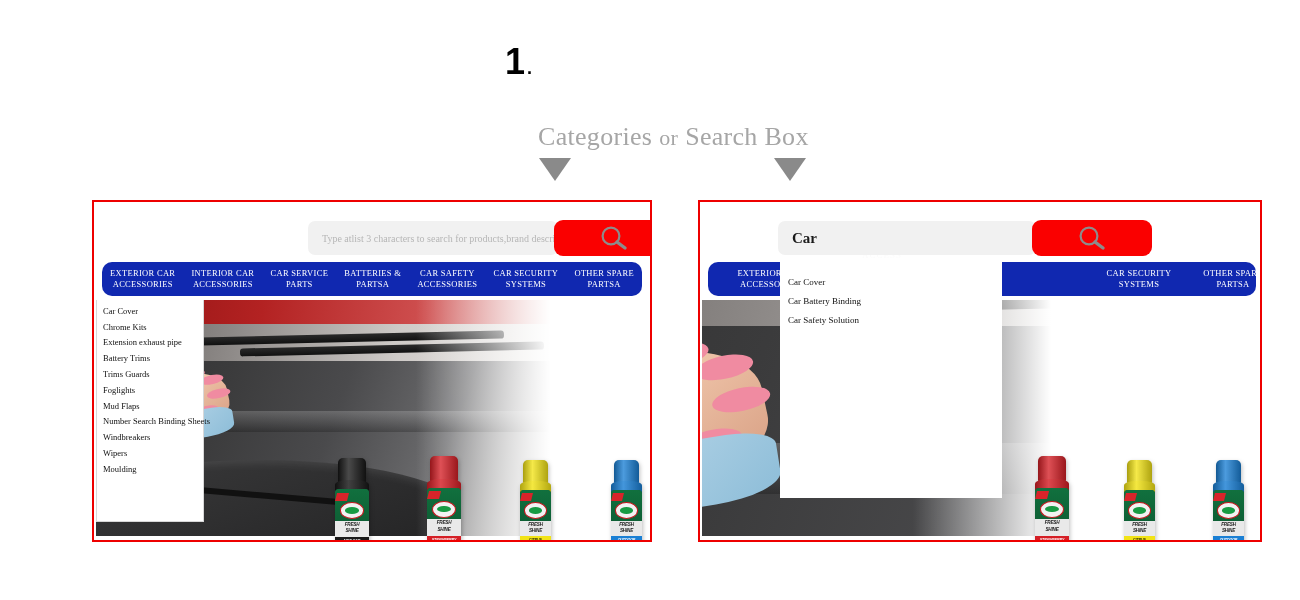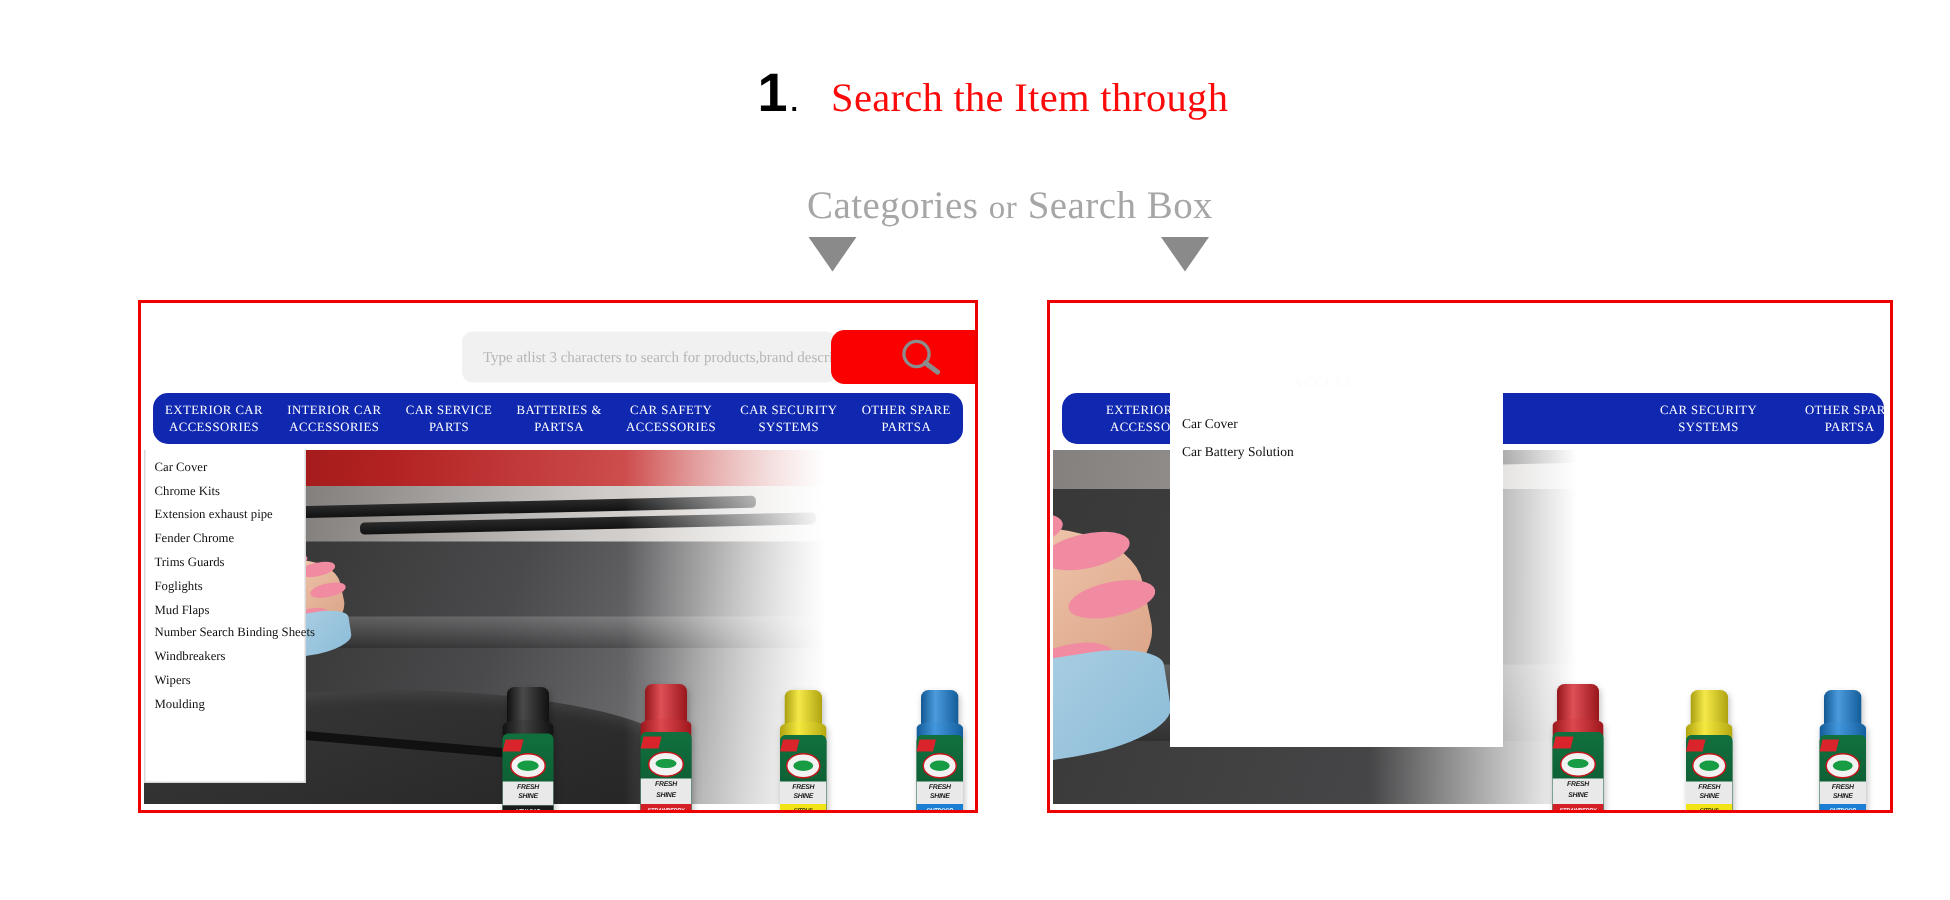--- a/index.html
+++ b/index.html
@@ -346,21 +346,20 @@
     font-size: 3.6px;
     letter-spacing: -0.1px;
   }
 </style>
 </head>
 <body>
 
 <div id="heading-line-1">
   <span id="heading-number">1</span>
   <span id="heading-number-dot">.</span>
-  <span id="heading-main-text">Search the Item through</span>
 </div>
 
 <div id="heading-line-2">
   <span>Categories</span><span class="sep">or</span><span>Search Box</span>
 </div>
 
 <div class="down-arrow" id="arrow-categories"></div>
 <div class="down-arrow" id="arrow-searchbox"></div>
 
 <div class="panel" id="panel-categories">
@@ -407,21 +406,21 @@
       <div class="nav-item"><span>BATTERIES &amp;</span><span class="l2">PARTSA</span></div>
       <div class="nav-item"><span>CAR SAFETY</span><span class="l2">ACCESSORIES</span></div>
       <div class="nav-item"><span>CAR SECURITY</span><span class="l2">SYSTEMS</span></div>
       <div class="nav-item"><span>OTHER SPARE</span><span class="l2">PARTSA</span></div>
     </div>
 
   <div id="category-dropdown">
       <div class="dd-item">Car Cover</div>
       <div class="dd-item">Chrome Kits</div>
       <div class="dd-item">Extension exhaust pipe</div>
-      <div class="dd-item">Fender Chrome</div>
+      <div class="dd-item">Battery Trims</div>
       <div class="dd-item">Trims Guards</div>
       <div class="dd-item">Foglights</div>
       <div class="dd-item">Mud Flaps</div>
       <div class="dd-item">Number Search Binding Sheets</div>
       <div class="dd-item">Windbreakers</div>
       <div class="dd-item">Wipers</div>
       <div class="dd-item">Moulding</div>
     </div>
 
   <div class="can" id="can-l-0" style="left: 240px; top: 256px; width: 36px; height: 148px; filter: drop-shadow(rgba(0, 0, 0, 0.25) 1px 2px 2px);">
@@ -507,32 +506,44 @@
           <div class="nail" style="left:76%;top:12%"></div>
           <div class="nail" style="left:80%;top:38%"></div>
           <div class="nail" style="left:66%;top:64%"></div>
         </div>
         <div class="cloth"></div>
       </div>
     </div>
     <div style="position:absolute;right:0;top:0;width:62%;height:100%;background:linear-gradient(90deg,rgba(255,255,255,0) 0%,#ffffff 40%);"></div>
   </div>
 
+  <div class="search-row" style="left:78px; top:18px;">
+    <div class="search-input" style="width:258px;">
+      <span class="search-value">Car</span>
+    </div>
+    <button class="search-button">
+      <svg width="42" height="26" viewBox="0 0 42 26">
+        <circle cx="18" cy="11" r="8.4" fill="none" stroke="#8c8c8c" stroke-width="2.2"></circle>
+        <line x1="24" y1="17" x2="32" y2="23" stroke="#8c8c8c" stroke-width="3.4" stroke-linecap="round"></line>
+      </svg>
+    </button>
+  </div>
 
   <div class="navbar" id="navbar-right" style="left:8px; top:60px; width:548px;">
       <div class="nav-item" style="flex: 0 0 120px;"><span>EXTERIOR CAR</span><span class="l2">ACCESSORIES</span></div>
       <div class="nav-item" style="flex: 0 0 90px; margin-left: 260px;"><span>CAR SECURITY</span><span class="l2">SYSTEMS</span></div>
       <div class="nav-item" style="flex: 0 0 90px;"><span>OTHER SPARE</span><span class="l2">PARTSA</span></div>
     </div>
 
   <div id="ghost-access">ACCESS</div>
 
   <div id="search-suggestions">
       <div class="sg-item">Car Cover</div>
-      <div class="sg-item">Car Battery Solution</div>
+      <div class="sg-item">Car Battery Binding</div>
+      <div class="sg-item">Car Safety Solution</div>
     </div>
 
   <div class="can" id="can-r-0" style="left: 334px; top: 254px; width: 36px; height: 150px; filter: drop-shadow(rgba(0, 0, 0, 0.25) 1px 2px 2px);">
       <div class="cap" style="background: linear-gradient(90deg, rgba(0, 0, 0, 0.3), rgba(255, 255, 255, 0.22) 38%, rgba(0, 0, 0, 0.28)), rgb(213, 31, 38);"></div>
       <div class="shoulder" style="background: linear-gradient(90deg, rgba(0, 0, 0, 0.28), rgba(255, 255, 255, 0.18) 40%, rgba(0, 0, 0, 0.26)), rgb(213, 31, 38);"></div>
       <div class="body">
         <div class="green"></div>
         <div class="flash"></div>
         <div class="logo"></div>
         <div class="fresh">

